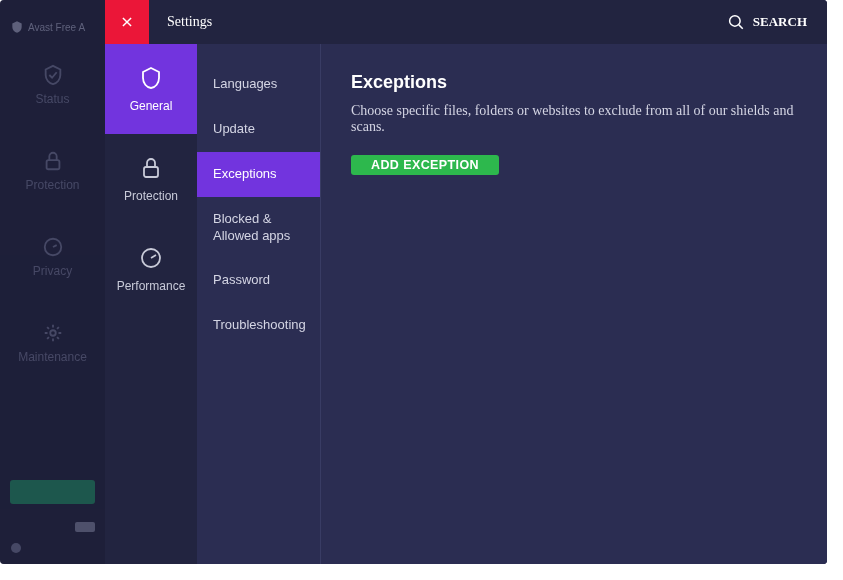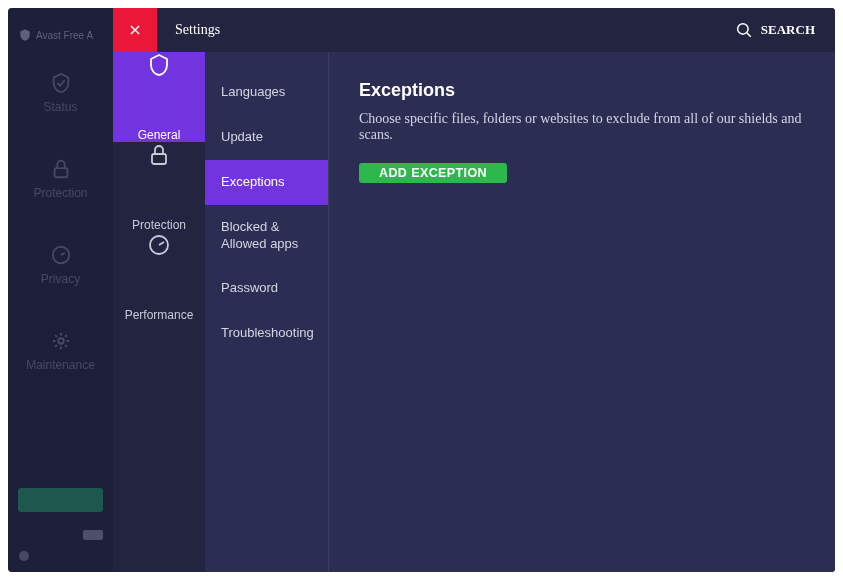--- a/index.html
+++ b/index.html
@@ -7,21 +7,21 @@
       font-family: -apple-system, BlinkMacSystemFont, "Segoe UI", Arial, sans-serif;
       background: #fff;
       width: 843px;
       height: 580px;
       overflow: hidden;
     }
     .app {
       display: flex;
       width: 827px;
       height: 564px;
-      margin: 8px;
+      margin: 0;
       background: #222440;
       border-radius: 4px;
       overflow: hidden;
       position: relative;
     }
     
     .main-sidebar {
       width: 105px;
       background: #1a1b33;
       opacity: 0.5;
@@ -134,21 +134,21 @@
     .category-sidebar {
       width: 92px;
       background: #222440;
       display: flex;
       flex-direction: column;
     }
     .cat-item {
       display: flex;
       flex-direction: column;
       align-items: center;
-      justify-content: space-between;
+      justify-content: center;
       height: 90px;
       color: #c8cad8;
       font-size: 12px;
       cursor: pointer;
     }
     .cat-item.active {
       background: #7234de;
       color: #fff;
     }
     .cat-item svg {

